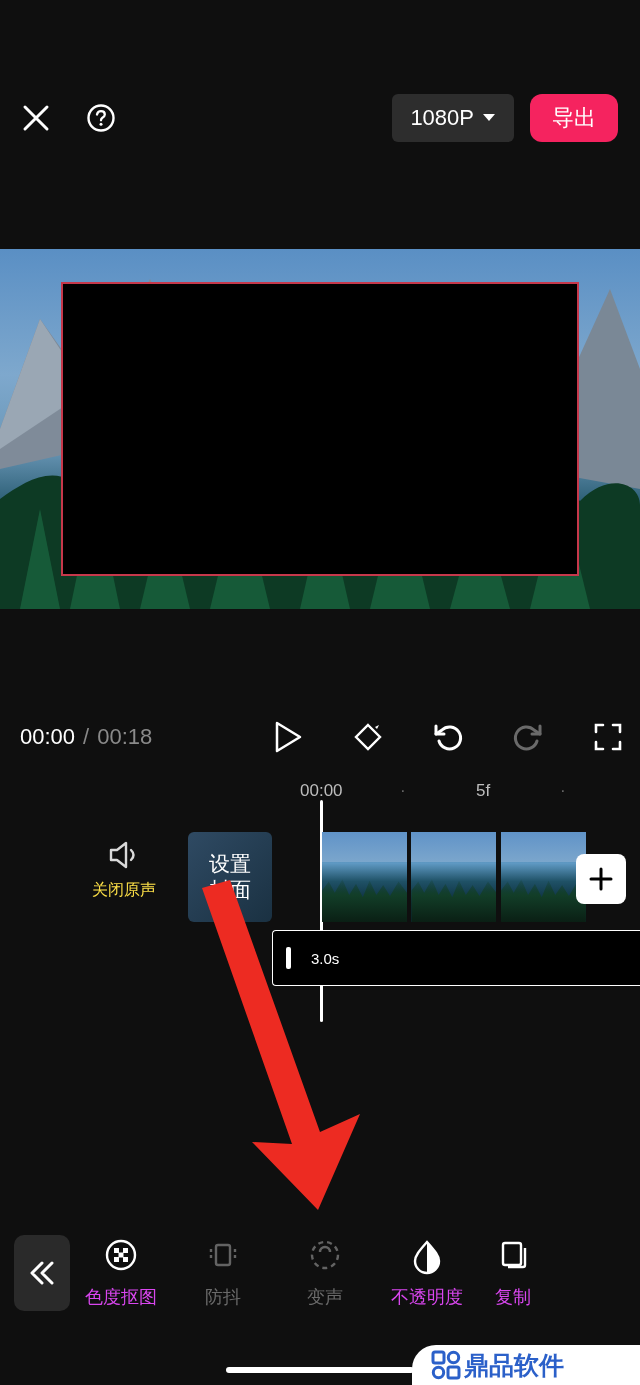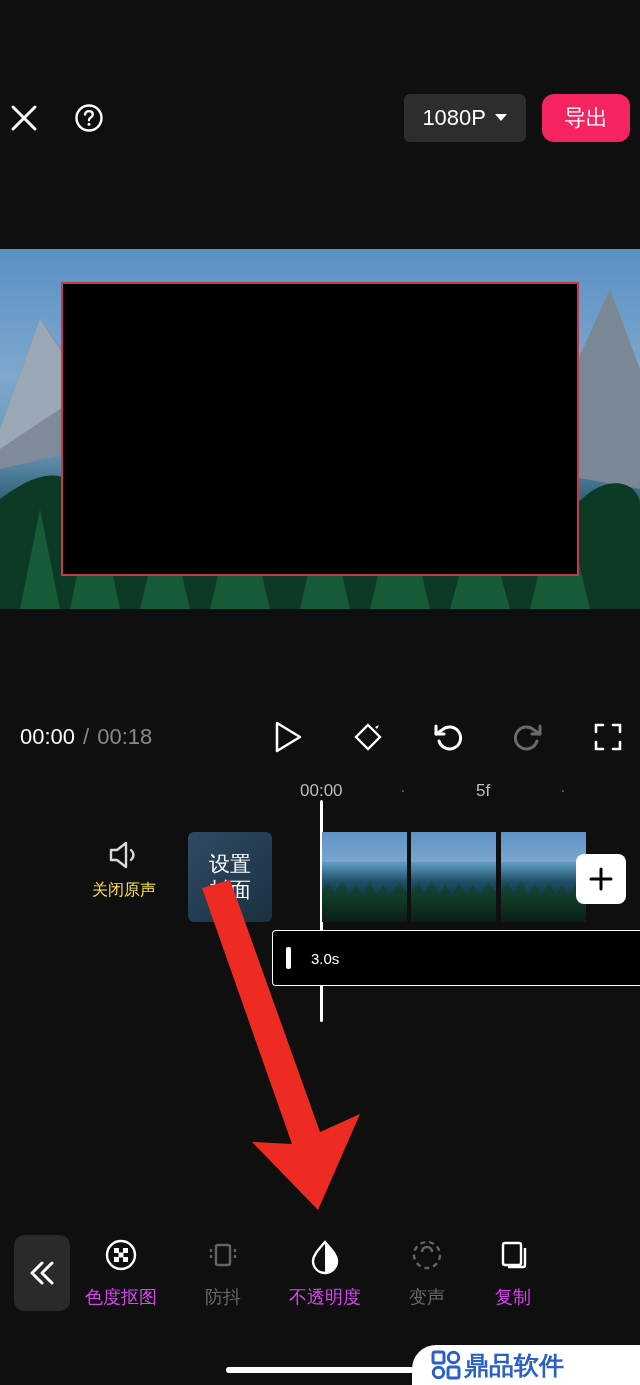--- a/index.html
+++ b/index.html
@@ -1,18 +1,18 @@
 <!DOCTYPE html>
 <html><head>
 <meta charset="utf-8">
 <style>
   *{box-sizing:border-box;margin:0;padding:0;font-family:-apple-system,BlinkMacSystemFont,"PingFang SC","Helvetica Neue",sans-serif;}
   html,body{width:640px;height:1385px;background:#0f0f0f;overflow:hidden;color:#fff;}
   .stage{width:640px;height:1385px;position:relative;background:#0f0f0f;}
-  .header{position:absolute;left:0;right:0;top:92px;height:52px;display:flex;align-items:center;padding:0 10px;}
+  .header{position:absolute;left:0;right:0;top:92px;height:52px;display:flex;align-items:center;padding:0 22px;}
   .hdr-left{display:flex;align-items:center;gap:36px;}
   .icn{display:flex;align-items:center;justify-content:center;}
   .spacer{flex:1;}
   .res-btn{background:#2d2d2d;color:#fff;border-radius:6px;height:48px;padding:0 18px;display:flex;align-items:center;gap:8px;font-size:22px;}
   .export-btn{background:#f5235f;color:#fff;border-radius:12px;height:48px;padding:0 22px;display:flex;align-items:center;font-size:22px;font-weight:500;margin-left:16px;}
   .preview{position:absolute;left:0;top:249px;width:640px;height:360px;background:linear-gradient(to bottom,#3a6fa8 0%,#4d86b3 25%,#5991b8 40%,#2a5b72 60%,#0e3c54 78%,#071a25 100%);overflow:hidden;}
   .preview .mtns{position:absolute;inset:0;}
   .preview svg{position:absolute;inset:0;display:block;}
   .preview .blackbox{position:absolute;left:61px;top:33px;width:518px;height:294px;background:#000;border:2px solid #c6384b;}
   .time-row{position:absolute;left:20px;right:16px;top:717px;height:40px;display:flex;align-items:center;font-size:22px;}
@@ -223,33 +223,33 @@
           </svg>
         <span class="tlabel">色度抠图</span>
       </div>
       <div class="tool dim">
         <svg width="36" height="36" viewBox="0 0 36 36">
             <rect x="11" y="8" width="14" height="20" rx="2" stroke="#fff" stroke-width="2.4" fill="none"></rect>
             <path d="M6 12 V24 M30 12 V24" stroke="#fff" stroke-width="2.4" stroke-dasharray="3 3"></path>
           </svg>
         <span class="tlabel">防抖</span>
       </div>
+      <div class="tool dim">
+        <svg width="36" height="36" viewBox="0 0 36 36">
+            <circle cx="18" cy="18" r="13" stroke="#fff" stroke-width="2.4" fill="none" stroke-dasharray="5 4"></circle>
+            <path d="M13 15 A5 5 0 0 1 23 15" stroke="#fff" stroke-width="2.4" fill="none"></path>
+          </svg>
+        <span class="tlabel">变声</span>
+      </div>
       <div class="tool">
         <svg width="36" height="36" viewBox="0 0 36 36">
             <path d="M18 5 C10 14 6 19 6 24 a12 12 0 0 0 24 0 C30 19 26 14 18 5 Z" stroke="#fff" stroke-width="2.4" fill="none"></path>
             <path d="M18 5 C26 14 30 19 30 24 a12 12 0 0 1-12 12 Z" fill="#fff"></path>
           </svg>
         <span class="tlabel">不透明度</span>
-      </div>
-      <div class="tool dim">
-        <svg width="36" height="36" viewBox="0 0 36 36">
-            <circle cx="18" cy="18" r="13" stroke="#fff" stroke-width="2.4" fill="none" stroke-dasharray="5 4"></circle>
-            <path d="M13 15 A5 5 0 0 1 23 15" stroke="#fff" stroke-width="2.4" fill="none"></path>
-          </svg>
-        <span class="tlabel">变声</span>
       </div>
       <div class="tool" style="flex:0 0 70px">
         <svg width="36" height="36" viewBox="0 0 36 36">
             <rect x="8" y="6" width="18" height="22" rx="2" stroke="#fff" stroke-width="2.4" fill="none"></rect>
             <path d="M13 30 H28 a2 2 0 0 0 2-2 V11" stroke="#fff" stroke-width="2.4" fill="none"></path>
           </svg>
         <span class="tlabel">复制</span>
       </div>
     </div>
   </div>

